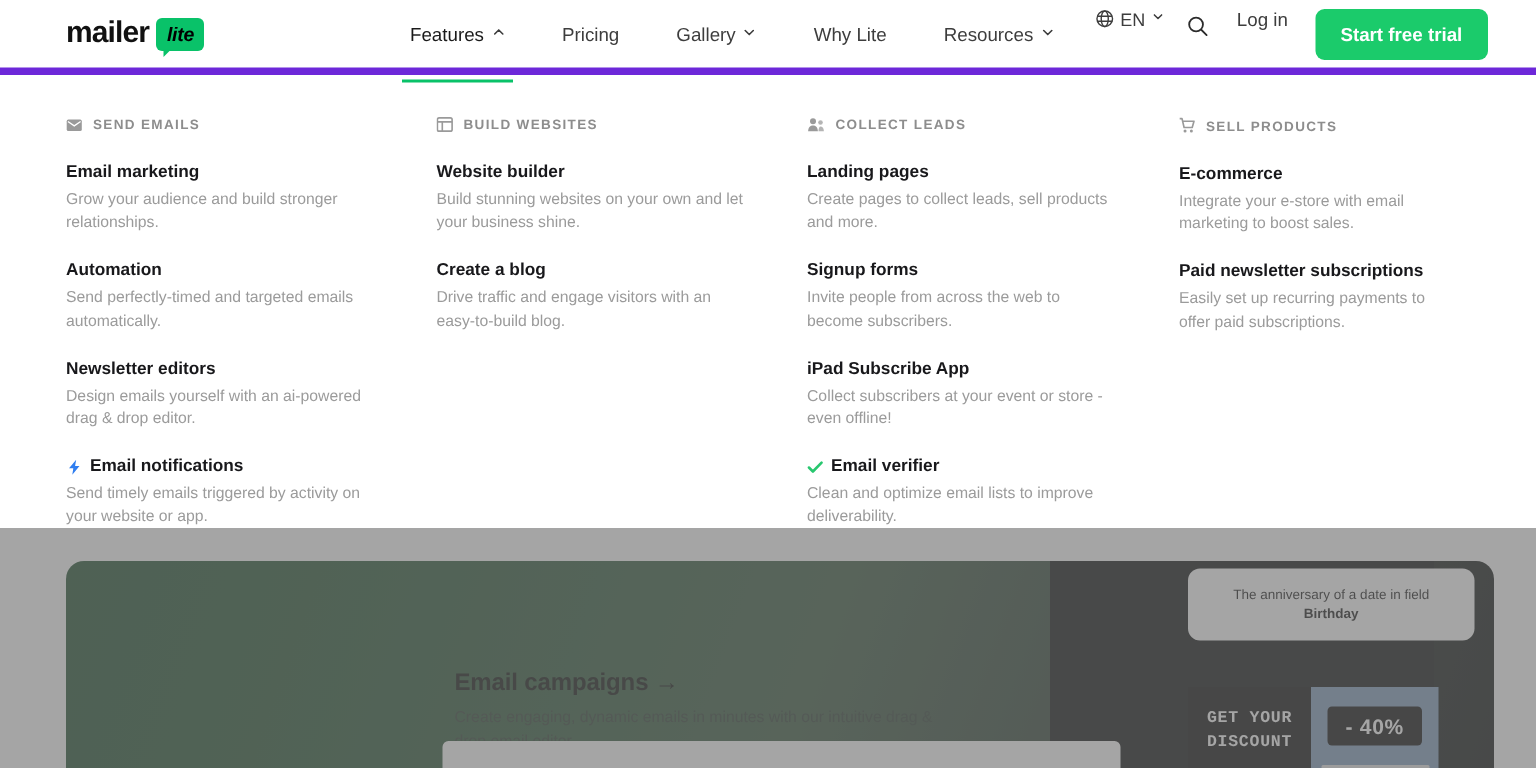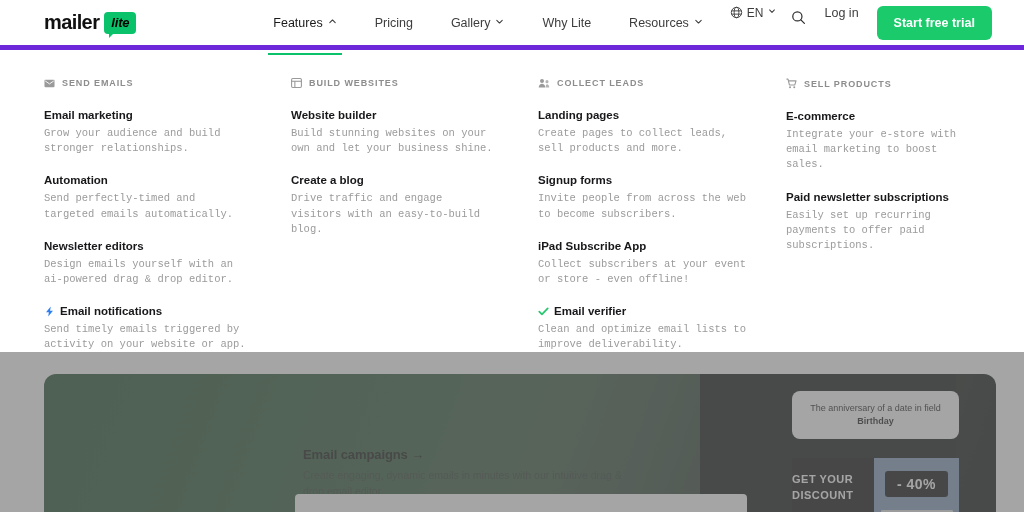--- a/index.html
+++ b/index.html
@@ -160,21 +160,20 @@
     font-weight: 700;
     color: #18181b;
     margin-bottom: 3px;
     line-height: 1.3;
   }
   .mm-item-desc {
     font-size: 10.5px;
     line-height: 1.45;
     color: #9b9b9b;
     max-width: 205px;
-    font-family: Liberation Mono, monospace;
   }
   .mm-col:nth-child(3) .mm-item-desc { max-width: 208px; }
   .mm-col:nth-child(4) .mm-item-desc { max-width: 212px; }
   .badge-icon { display:inline-flex; width: 11px; height: 11px; }
 
   
   .below {
     position: relative;
     height: 160px;
     background: #ffffff;
@@ -199,21 +198,21 @@
     bottom: 0;
     background: #0b0e0f;
   }
   .hero-text {
     position: absolute;
     left: 259px;
     top: 73px;
     width: 350px;
   }
   .hero-title {
-    font-size: 13px;
+    font-size: 16px;
     font-weight: 700;
     color: #0b0f0c;
     margin-bottom: 5px;
     letter-spacing: -0.1px;
   }
   .hero-desc {
     font-size: 10.5px;
     line-height: 1.55;
     color: #2c3a31;
     max-width: 330px;
@@ -225,30 +224,29 @@
     width: 452px;
     height: 60px;
     background: #ffffff;
     border-radius: 4px 4px 0 0;
   }
 
   .tip-card {
     position: absolute;
     left: 748px;
     top: 5px;
-    width: 167px;
+    width: 191px;
     height: 48px;
     background: #ffffff;
     border-radius: 8px;
     display: flex;
     align-items: center;
     justify-content: center;
     text-align: center;
     padding: 0 14px;
-    margin-top: 12px;
   }
   .tip-text {
     font-size: 9px;
     line-height: 1.45;
     color: #1a1a1a;
   }
   .tip-text b { font-weight: 700; }
 
   .promo {
     position: absolute;
@@ -265,23 +263,23 @@
     flex-direction: column;
     align-items: center;
     justify-content: flex-start;
     padding-top: 14px;
   }
   .promo-head {
     color: #ffffff;
     font-size: 11px;
     font-weight: 700;
     letter-spacing: 0.5px;
-    text-align: left;
+    text-align: center;
     line-height: 1.45;
-    font-family: Liberation Sans, sans-serif;
+    font-family: Liberation Mono, monospace;
   }
   .promo-sub {
     margin-top: 8px;
     color: #cfcfcf;
     font-size: 3.6px;
     line-height: 1.75;
     text-align: center;
     width: 60px;
   }
   .promo-right {

